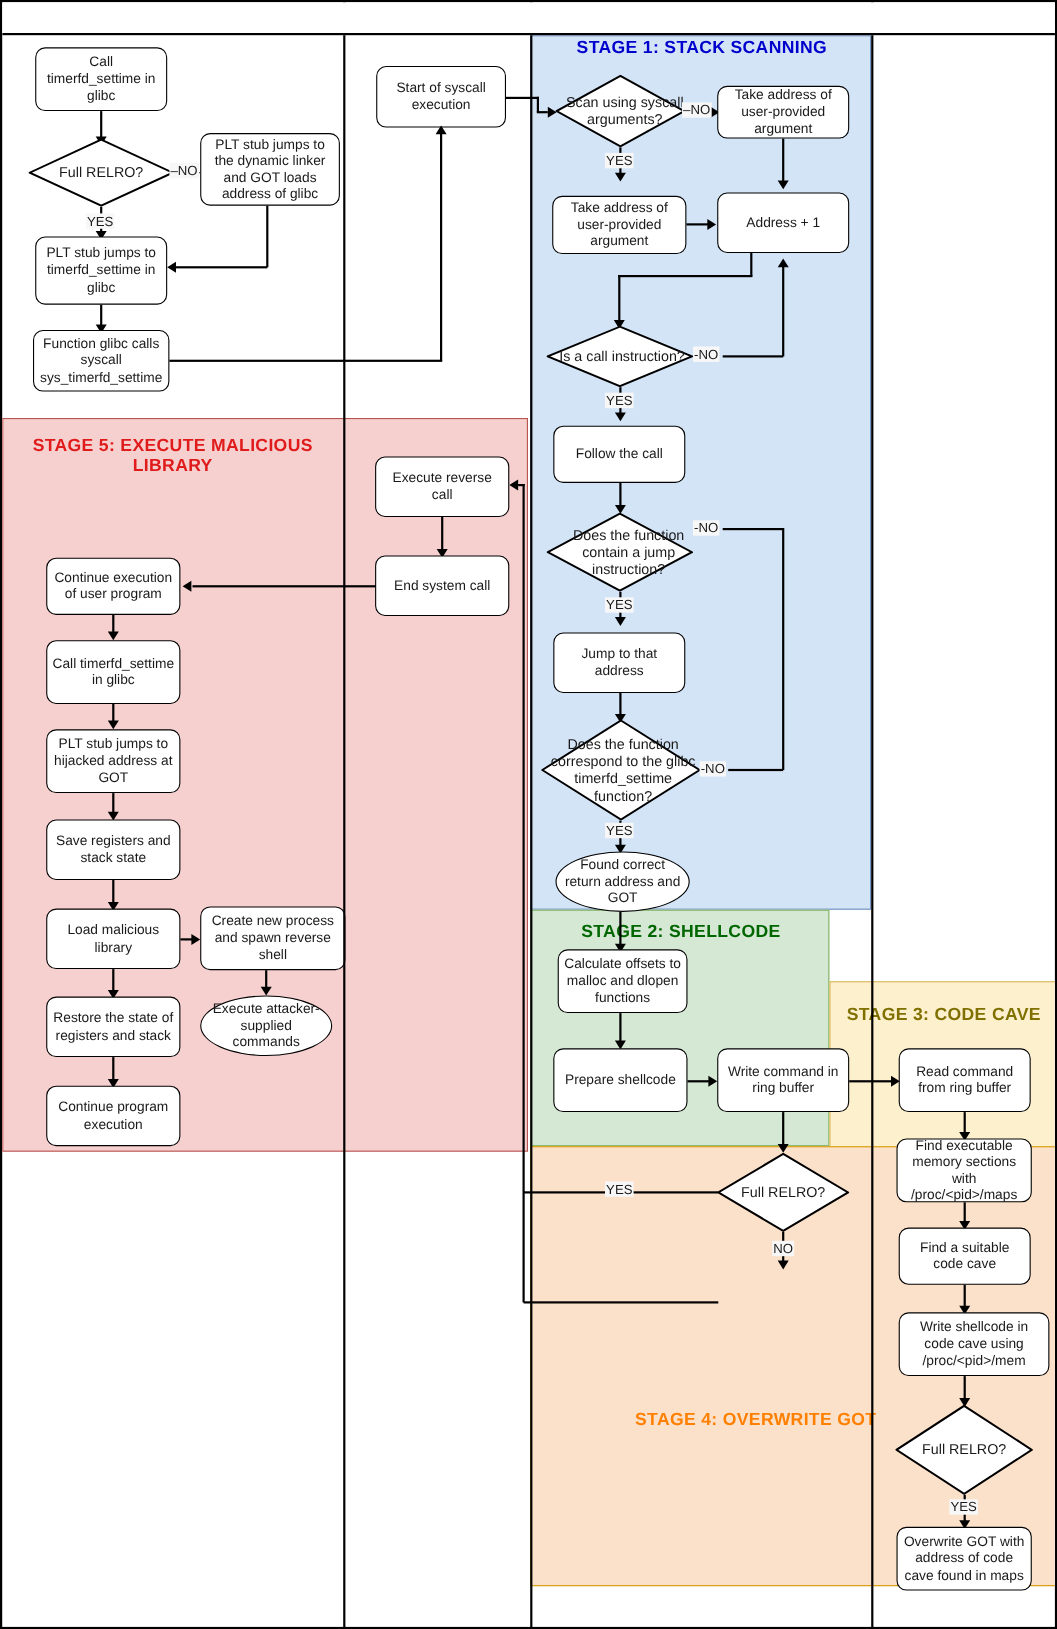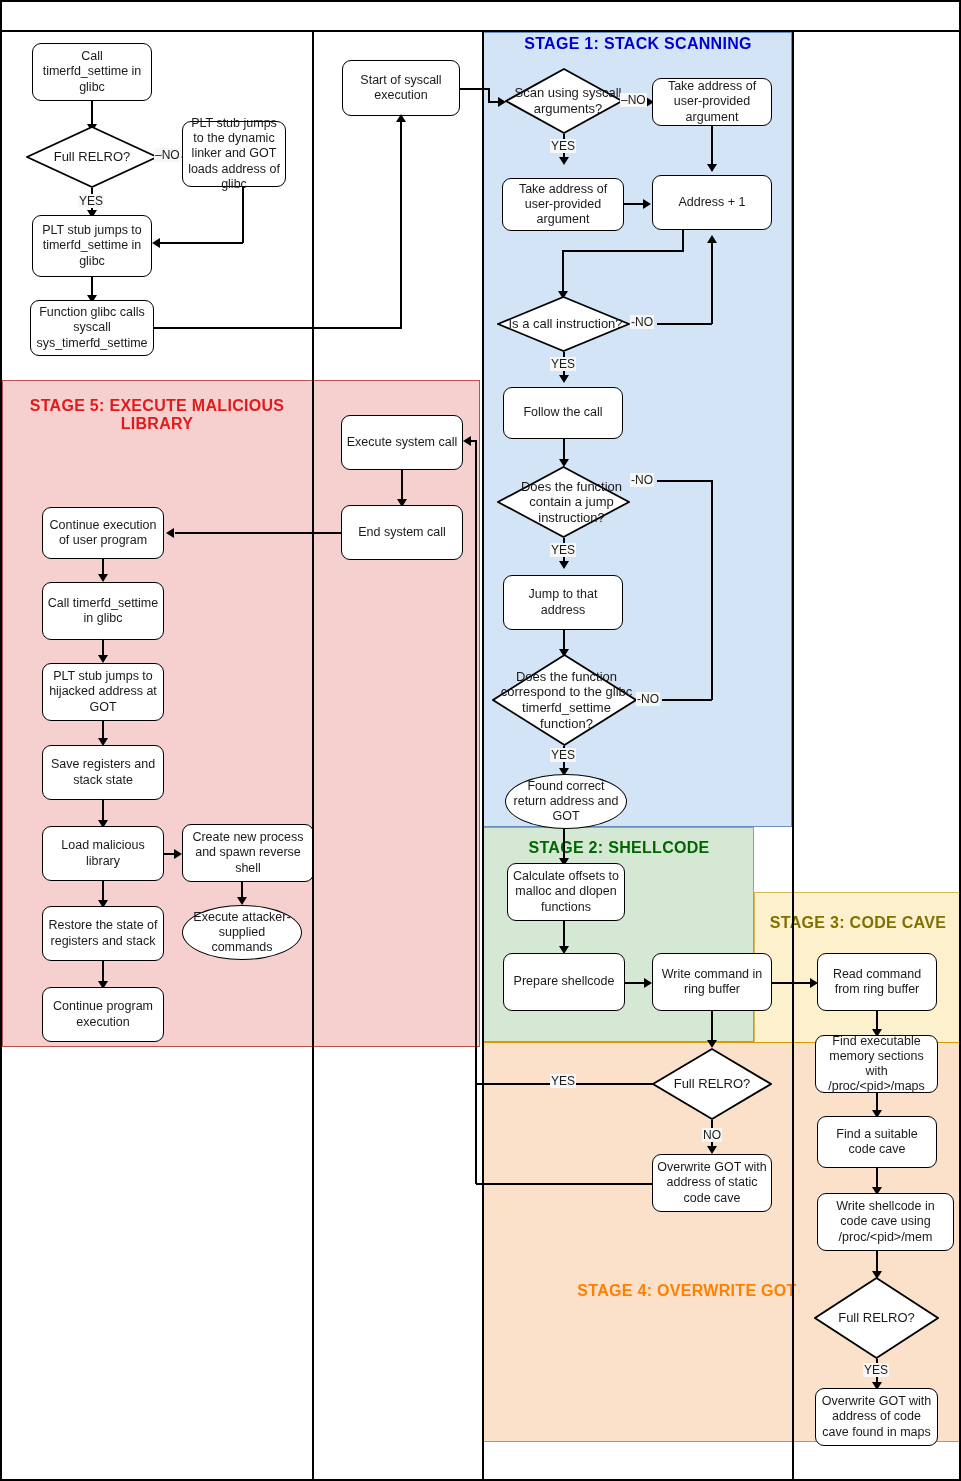--- a/index.html
+++ b/index.html
@@ -77,21 +77,21 @@
     <svg class="dshape" viewBox="0 0 132 62" preserveAspectRatio="none">
         <polygon points="66,1 131,31 66,61 1,31" fill="#ffffff" stroke="#000000" stroke-width="1.8"></polygon>
       </svg>
     <div class="dtext">Full RELRO?</div>
   </div>
 
   <div class="ln lnh" style="left:156px;top:154px;width:10px;"></div>
   <div class="elbl" style="left:152px;top:146px;">–NO</div>
   <div class="arr arr-r" style="left:172px;top:150px;"></div>
 
-  <div class="node" style="left:180px;top:119px;width:104px;height:66px;">PLT stub jumps to the dynamic linker and GOT loads address of glibc</div>
+  <div class="node" style="left:180px;top:119px;width:127px;height:66px;">PLT stub jumps to the dynamic linker and GOT loads address of glibc</div>
 
   <div class="ln lnv" style="left:89px;top:186px;height:24px;"></div>
   <div class="elbl" style="left:76px;top:192px;">YES</div>
   <div class="arr arr-d" style="left:85px;top:208px;"></div>
 
   <div class="node" style="left:30px;top:213px;width:120px;height:62px;">PLT stub jumps to timerfd_settime in glibc</div>
 
   <div class="ln lnv" style="left:240px;top:185px;height:56px;"></div>
   <div class="ln lnh" style="left:158px;top:240px;width:83px;"></div>
   <div class="arr arr-l" style="left:150px;top:236px;"></div>
@@ -105,21 +105,21 @@
 
   <div class="ln lnh" style="left:152px;top:325px;width:248px;"></div>
   <div class="ln lnv" style="left:398px;top:118px;height:208px;"></div>
   <div class="arr arr-u" style="left:394px;top:112px;"></div>
 
   <div class="ln lnh" style="left:458px;top:86px;width:30px;"></div>
   <div class="ln lnv" style="left:486px;top:86px;height:14px;"></div>
   <div class="ln lnh" style="left:486px;top:99px;width:10px;"></div>
   <div class="arr arr-r" style="left:496px;top:95px;"></div>
 
-  <div class="node" style="left:339px;top:413px;width:122px;height:55px;">Execute system call</div>
+  <div class="node" style="left:339px;top:413px;width:122px;height:55px;">Execute reverse call</div>
   <div class="ln lnv" style="left:399px;top:468px;height:32px;"></div>
   <div class="arr arr-d" style="left:395px;top:497px;"></div>
   <div class="node" style="left:339px;top:503px;width:122px;height:55px;">End system call</div>
 
   <div class="ln lnv" style="left:473px;top:438px;height:744px;"></div>
   <div class="ln lnh" style="left:469px;top:438px;width:6px;"></div>
   <div class="arr arr-l" style="left:461px;top:434px;"></div>
 
   <div class="ln lnh" style="left:173px;top:530px;width:168px;"></div>
   <div class="arr arr-l" style="left:164px;top:526px;"></div>
@@ -235,21 +235,20 @@
     <div class="dtext">Full RELRO?</div>
   </div>
 
   <div class="ln lnh" style="left:474px;top:1081px;width:177px;"></div>
   <div class="elbl" style="left:548px;top:1072px;">YES</div>
 
   <div class="ln lnv" style="left:709px;top:1118px;height:28px;"></div>
   <div class="elbl" style="left:700px;top:1126px;">NO</div>
   <div class="arr arr-d" style="left:705px;top:1144px;"></div>
 
-  <div class="node" style="left:650px;top:1152px;width:120px;height:58px;">Overwrite GOT with address of static code cave</div>
 
   <div class="ln lnh" style="left:474px;top:1181px;width:177px;"></div>
 
   <div class="node" style="left:815px;top:951px;width:120px;height:58px;">Read command from ring buffer</div>
   <div class="ln lnv" style="left:874px;top:1009px;height:21px;"></div>
   <div class="arr arr-d" style="left:870px;top:1027px;"></div>
 
   <div class="node" style="left:813px;top:1033px;width:123px;height:58px;">Find executable memory sections with /proc/&lt;pid&gt;/maps</div>
   <div class="ln lnv" style="left:874px;top:1091px;height:20px;"></div>
   <div class="arr arr-d" style="left:870px;top:1108px;"></div>

